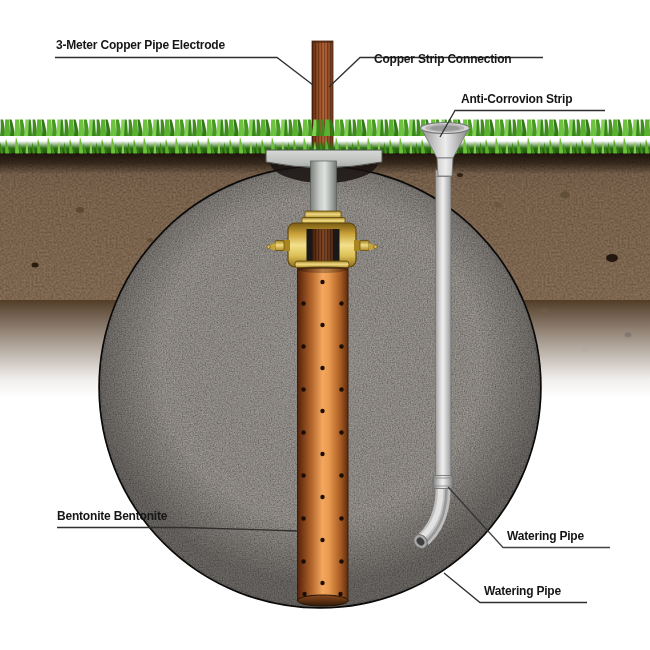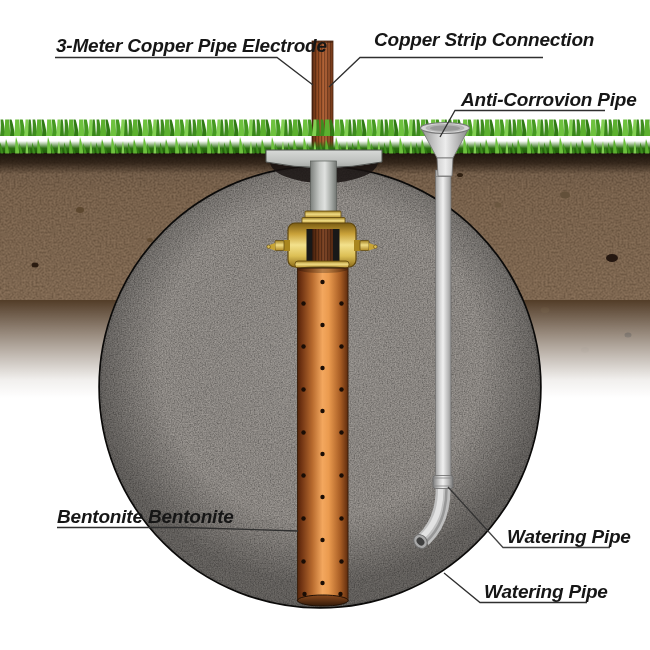--- a/index.html
+++ b/index.html
@@ -1,20 +1,20 @@
 <!DOCTYPE html>
 <html><head>
 <meta charset="utf-8">
 <style>
   html,body{margin:0;padding:0;background:#fff;}
   .stage{position:relative;width:650px;height:650px;overflow:hidden;background:#fff;
          font-family:"Liberation Sans",sans-serif;}
   .stage svg{position:absolute;left:0;top:0;}
-  .lbl{position:absolute;font-weight:bold;font-size:19px;line-height:15px;
-       color:#161616;white-space:nowrap;letter-spacing:-0.2px;font-style:italic;}
+  .lbl{position:absolute;font-weight:bold;font-size:12px;line-height:15px;
+       color:#161616;white-space:nowrap;letter-spacing:-0.2px;}
 </style>
 </head>
 <body>
 
 <div class="stage">
 
 <svg width="650" height="650" viewBox="0 0 650 650">
   <defs>
 
     <linearGradient id="soilGrad" x1="0" y1="150" x2="0" y2="390" gradientUnits="userSpaceOnUse">
@@ -267,23 +267,23 @@
     <path d="M543,57.5 L360,57.5 L329,87"></path>
     <path d="M605,110.5 L455,110.5 L440,137"></path>
     <path d="M57,527.5 L183,527.5 L298,531"></path>
     <path d="M610,547.5 L503,547.5 L448,487" stroke-opacity="0.9"></path>
     <path d="M587,602.5 L480,602.5 L444,573"></path>
   </g>
 </svg>
 
 <div class="lbl" style="left:56px;top:38px;">3-Meter Copper Pipe Electrode</div>
 
-<div class="lbl" style="left:374px;top:32px;text-align:center;">Copper Strip Connection</div>
-
-<div class="lbl" style="left:461px;top:92px;">Anti-Corrovion Pipe</div>
+<div class="lbl" style="left:374px;top:52px;text-align:center;">Copper Strip Connection</div>
+
+<div class="lbl" style="left:461px;top:92px;">Anti-Corrovion Strip</div>
 
 <div class="lbl" style="left:57px;top:509px;">Bentonite Bentonite</div>
 
 <div class="lbl" style="left:507px;top:529px;">Watering Pipe</div>
 
 <div class="lbl" style="left:484px;top:584px;">Watering Pipe</div>
 
 </div>
 
 </body></html>

